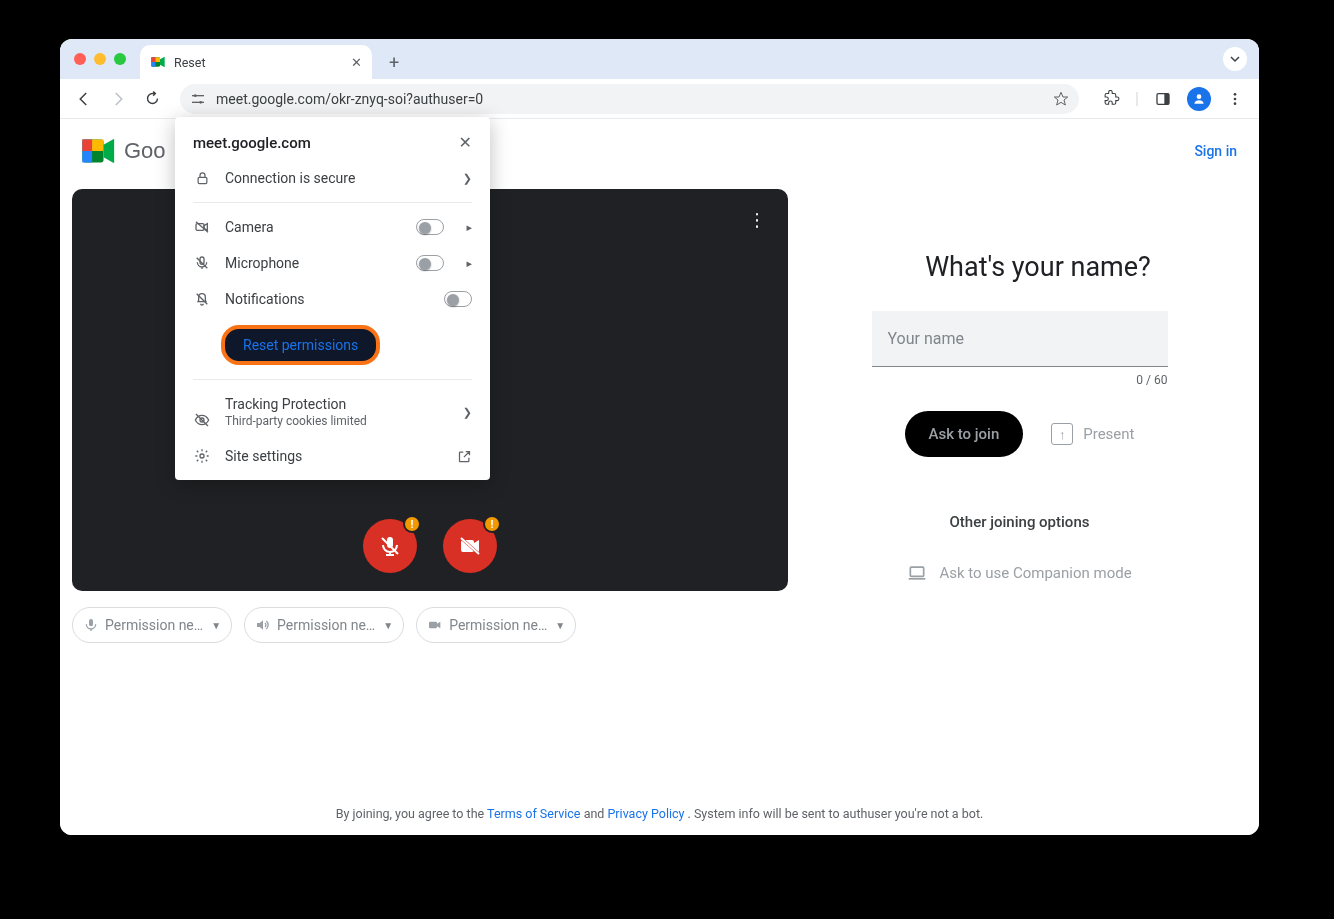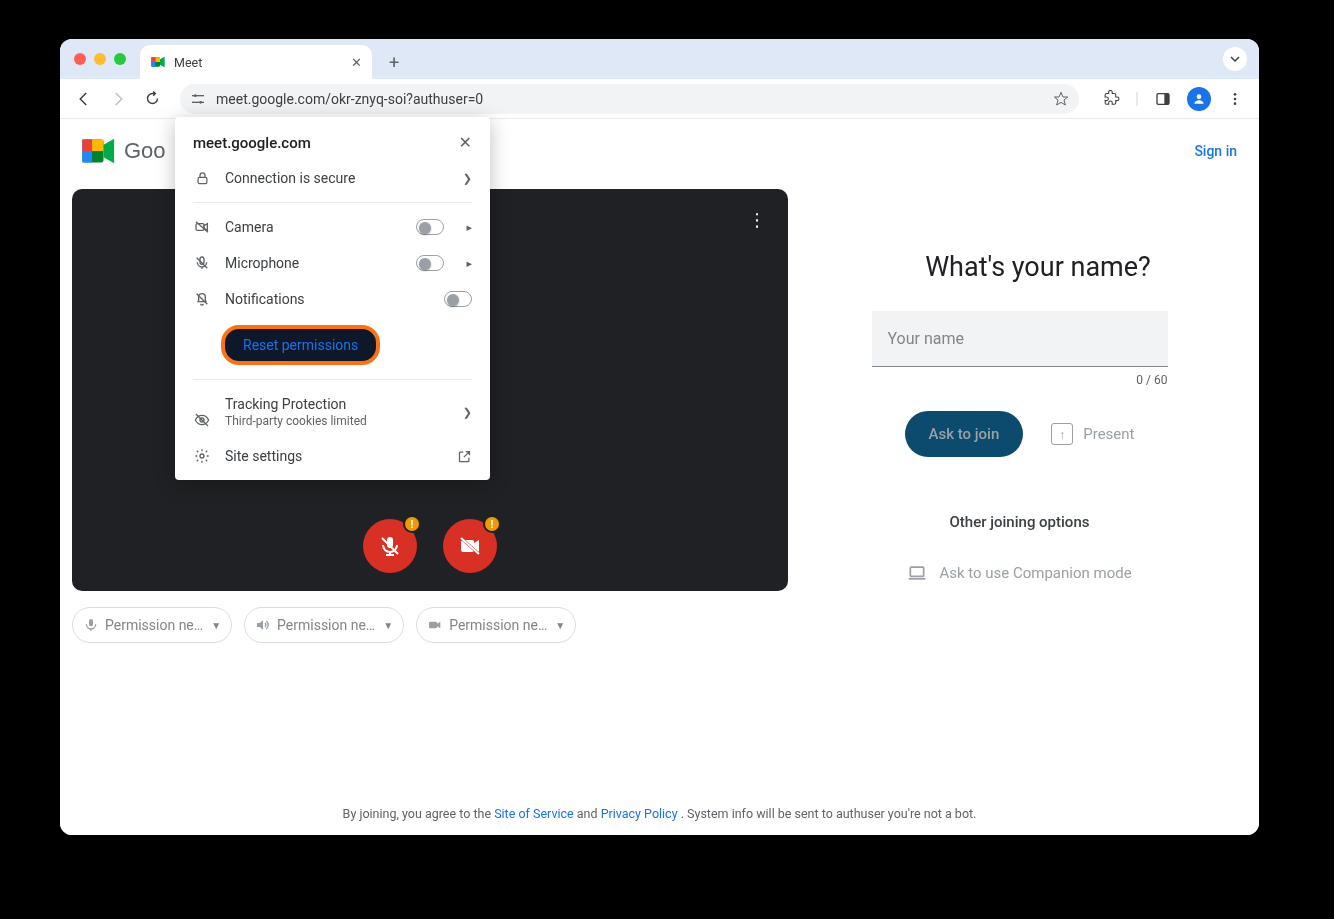--- a/index.html
+++ b/index.html
@@ -139,21 +139,21 @@
     width: 296px; height:56px;
     background:#f1f3f4; border:none; border-bottom:1px solid #80868b;
     padding: 0 16px; font-size:16px; color:#3c4043;
     outline:none;
   }
   .name-field::placeholder { color:#80868b; }
   .counter { width:296px; text-align:right; color:#5f6368; font-size:12px; margin-top:6px; }
   .join-row { display:flex; gap:28px; margin-top:24px; align-items:center; }
   .ask-btn {
     height:46px; padding:0 24px; border-radius:24px;
-    background:#0c4a6e; color:#9aa0a6; font-size:15px; font-weight:500;
+    background:#000000; color:#9aa0a6; font-size:15px; font-weight:500;
     display:flex; align-items:center; border:none;
   }
   .present-btn {
     display:flex; align-items:center; gap:10px; color:#9aa0a6; font-size:15px;
     background:none; border:none;
   }
   .present-btn .ico { width:22px; height:22px; border:1.5px solid #9aa0a6; border-radius:3px; display:flex; align-items:center; justify-content:center; font-size:13px; }
   .other-opts { margin-top:56px; font-size:15px; color:#3c4043; font-weight:500; }
   .companion { margin-top:32px; display:flex; align-items:center; gap:12px; color:#9aa0a6; font-size:15px; }
   .footer {
@@ -217,21 +217,21 @@
     <div class="tab">
       <span class="favicon">
         <svg viewBox="0 0 24 24">
             <rect x="2" y="5" width="13" height="14" rx="2" fill="#00832d"></rect>
             <rect x="2" y="5" width="13" height="7" fill="#ffba00"></rect>
             <rect x="2" y="5" width="6" height="14" fill="#2684fc"></rect>
             <rect x="2" y="5" width="6" height="7" fill="#ea4335"></rect>
             <polygon points="15,8 22,4 22,20 15,16" fill="#00ac47"></polygon>
           </svg>
       </span>
-      <span class="title">Meet</span>
+      <span class="title">Reset</span>
       <span class="close-x">✕</span>
     </div>
     <div class="new-tab">+</div>
     <div class="tabstrip-chevron">
       <svg width="10" height="10" viewBox="0 0 10 10">
           <path d="M1 3 L5 7 L9 3" stroke="#3c4043" stroke-width="1.5" fill="none"></path>
         </svg>
     </div>
   </div>
 
@@ -390,21 +390,21 @@
                 <path d="M2 19h20"></path>
               </svg>
             </span>
           <span>Ask to use Companion mode</span>
         </div>
       </div>
     </div>
 
     <div class="footer">
       <span>By joining, you agree to the </span>
-      <a>Site of Service</a>
+      <a>Terms of Service</a>
       <span> and </span>
       <a>Privacy Policy</a>
       <span>. System info will be sent to authuser you're not a bot.</span>
     </div>
   </div>
 
   <div class="popover">
     <div class="pop-header">
       <span class="pop-title">meet.google.com</span>
       <span class="pop-close">✕</span>

